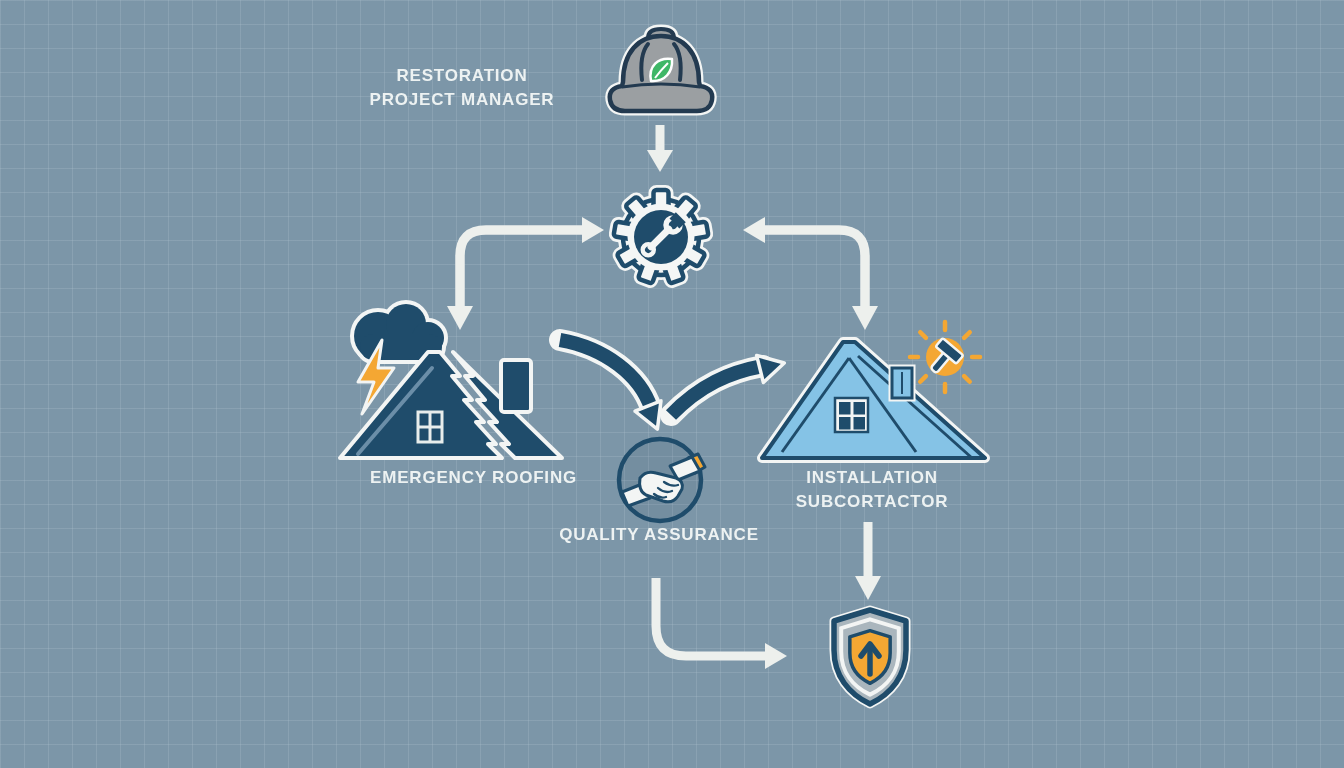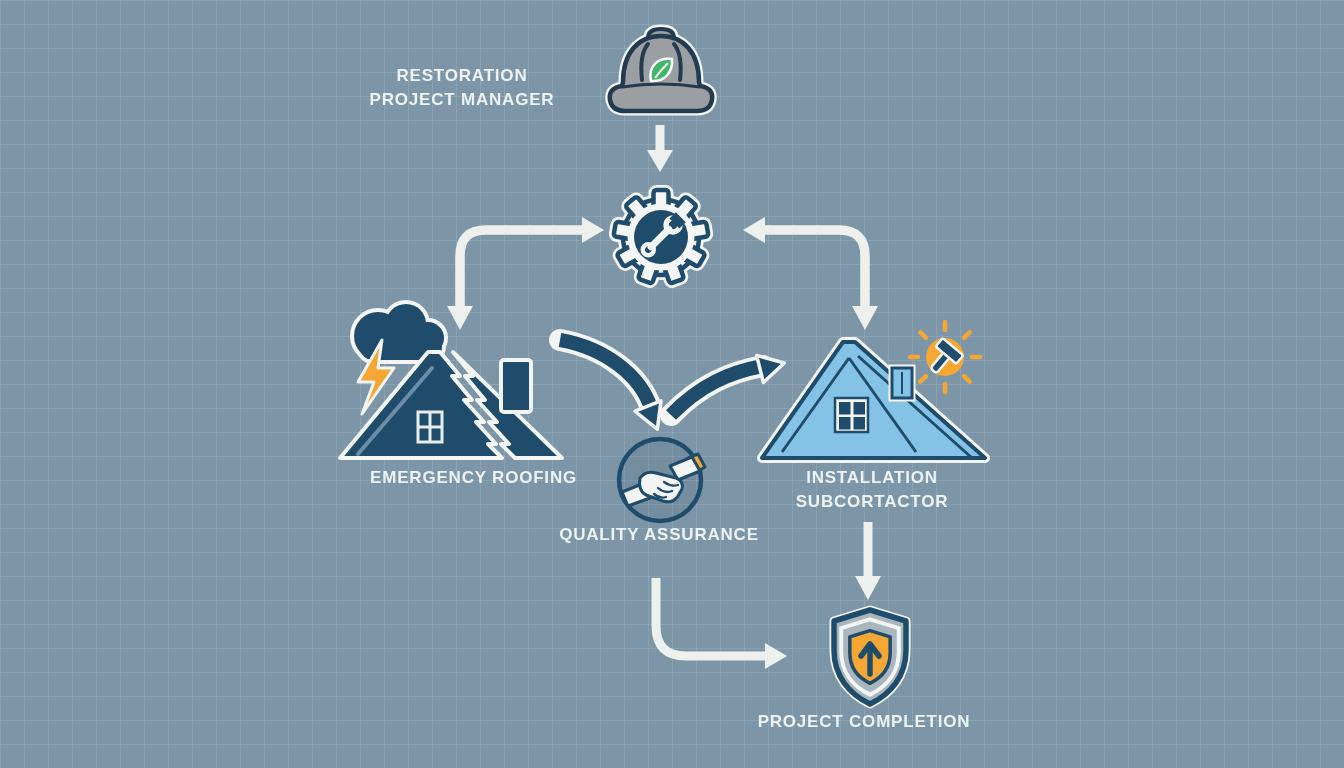--- a/index.html
+++ b/index.html
@@ -221,15 +221,14 @@
     <path class="halo-n" d="M48 4 L84 15 V44 C84 70 69 88 48 98 C27 88 12 70 12 44 V15 Z" stroke-width="9" stroke-linejoin="round"></path>
     <path d="M48 4 L84 15 V44 C84 70 69 88 48 98 C27 88 12 70 12 44 V15 Z" fill="var(--shield-gray)" stroke="var(--navy)" stroke-width="5.5" stroke-linejoin="round"></path>
     <path d="M48 4 L84 15 V44 C84 70 69 88 48 98 C27 88 12 70 12 44 V15 Z" fill="none" stroke="#F3F5F4" stroke-width="4" vector-effect="non-scaling-stroke" transform="translate(48,51) scale(0.8) translate(-48,-51)"></path>
     <path d="M48 4 L84 15 V44 C84 70 69 88 48 98 C27 88 12 70 12 44 V15 Z" fill="var(--orange)" stroke="var(--navy)" stroke-width="3.5" vector-effect="non-scaling-stroke" stroke-linejoin="round" transform="translate(48,51) scale(0.56) translate(-48,-51)"></path>
     <g stroke="var(--navy)" stroke-width="5.5" stroke-linecap="round" stroke-linejoin="round" fill="none">
       <line x1="48" y1="42" x2="48" y2="68"></line>
       <polyline points="39,50 48,38 57,50"></polyline>
     </g>
   </svg>
 
-  <div class="lbl" style="left:739px;top:710px;width:250px;">PROJECT COMPLETION</div>
 
 </div>
 
 </body></html>

